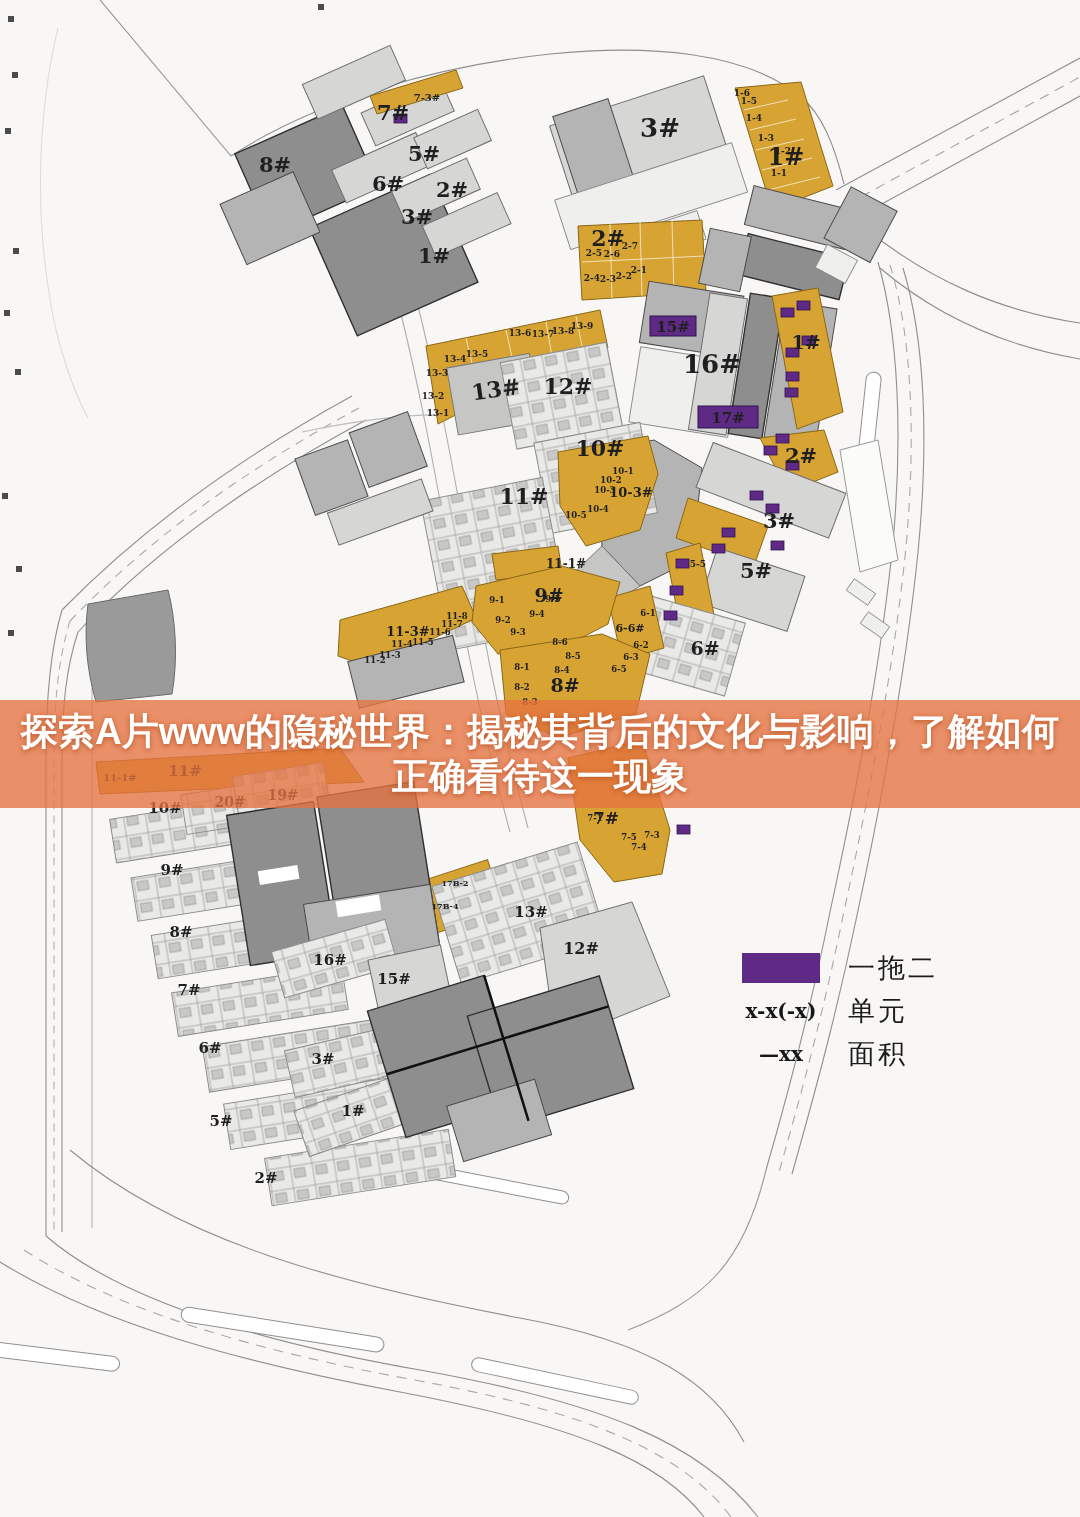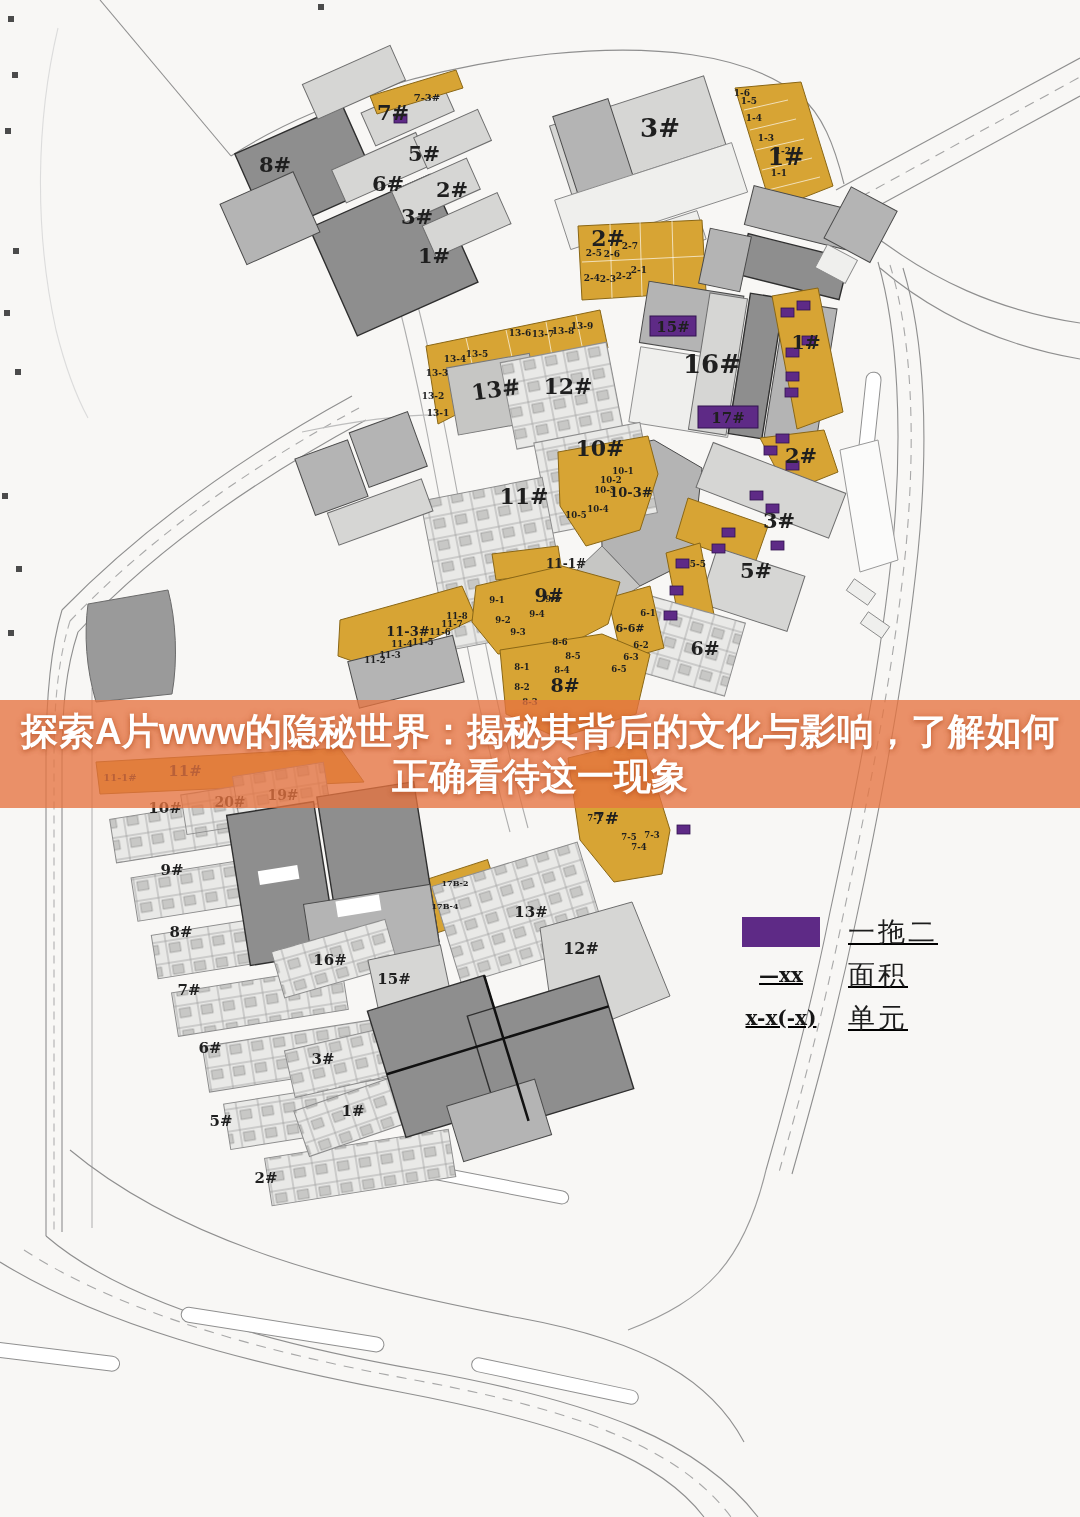--- a/index.html
+++ b/index.html
@@ -29,21 +29,21 @@
 
   
   #banner{position:absolute;left:0;top:700px;width:1080px;height:108px;
     background:var(--banner-band);z-index:5;display:flex;flex-direction:column;
     justify-content:center;align-items:center;}
   #banner .line{color:var(--banner-text);font-weight:bold;font-size:37px;line-height:45px;
     letter-spacing:0px;white-space:nowrap;
     text-shadow:0 2px 4px rgba(170,70,25,.5),0 0 6px rgba(200,90,40,.45);}
 
   
-  #legend{position:absolute;left:742px;top:916px;width:230px;z-index:4;text-decoration:underline;}
+  #legend{position:absolute;left:742px;top:952px;width:230px;z-index:4;}
   .legend-row{display:flex;align-items:center;margin-bottom:11px;height:32px;}
   .legend-key{width:78px;display:flex;justify-content:center;align-items:center;}
   .legend-swatch{width:78px;height:30px;}
   .legend-sym{font-family:"DejaVu Serif",serif;font-weight:700;font-size:20px;color:#161616;}
   .legend-label{margin-left:28px;font-size:27px;color:#1c1c1c;letter-spacing:3px;
     font-family:"DejaVu Serif",serif;}
 </style>
 </head>
 <body>
 
@@ -389,22 +389,22 @@
   </div>
 
   <div id="legend">
     <div class="legend-row">
       <div class="legend-key">
         <div class="legend-swatch" style="background:#5e2a86;"></div>
       </div>
       <div class="legend-label">一拖二</div>
     </div>
     <div class="legend-row">
+      <div class="legend-key legend-sym">x-x(-x)</div>
+      <div class="legend-label">单元</div>
+    </div>
+    <div class="legend-row">
       <div class="legend-key legend-sym">—xx</div>
       <div class="legend-label">面积</div>
     </div>
-    <div class="legend-row">
-      <div class="legend-key legend-sym">x-x(-x)</div>
-      <div class="legend-label">单元</div>
-    </div>
   </div>
 
 </div>
 
 </body></html>

